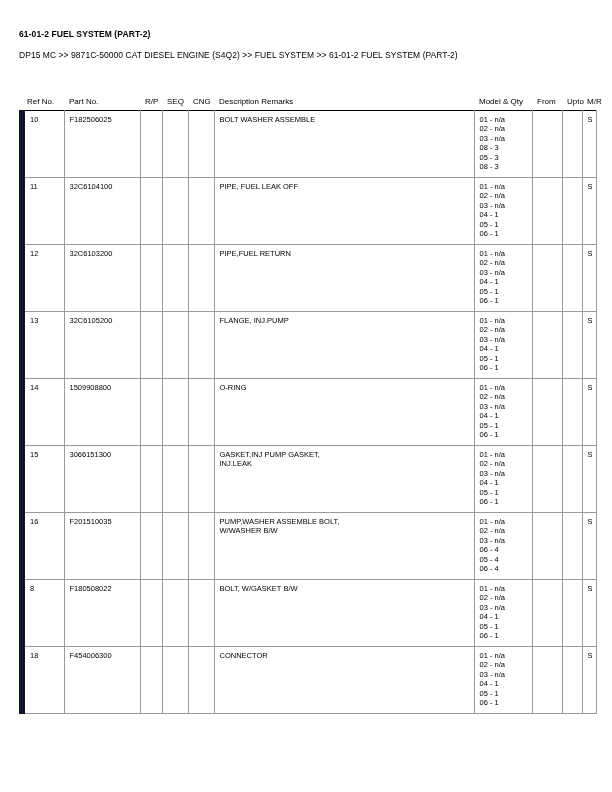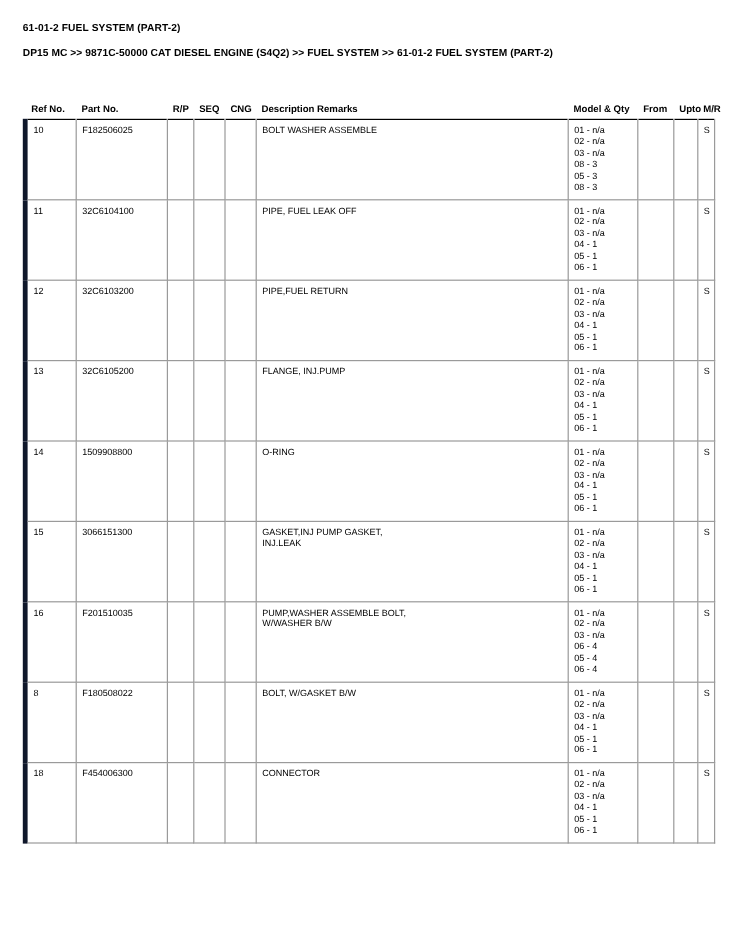--- a/index.html
+++ b/index.html
@@ -12,41 +12,41 @@
     height: 792px;
     font-family: "Liberation Sans", sans-serif;
     color: #000000;
     position: relative;
     overflow: hidden;
   }
 
   .page {
     position: absolute;
     left: 0;
-    top: 0;
+    top: 11px;
     width: 612px;
     height: 648px;
   }
 
   .doc-title {
     position: absolute;
     left: 19px;
     top: 18px;
     font-size: 8.5px;
     font-weight: bold;
     letter-spacing: 0.1px;
     white-space: nowrap;
   }
 
   .breadcrumb {
     position: absolute;
     left: 19px;
     top: 39px;
     font-size: 8.5px;
-    font-weight: bold;
+    font-weight: normal;
     letter-spacing: 0.05px;
     white-space: nowrap;
   }
 
   
   .parts-table {
     position: absolute;
     left: 19px;
     top: 86px;
     width: 574px;
@@ -61,21 +61,21 @@
   .parts-table col.c-seq   { width: 26px; }
   .parts-table col.c-cng   { width: 26px; }
   .parts-table col.c-desc  { width: 260px; }
   .parts-table col.c-model { width: 58px; }
   .parts-table col.c-from  { width: 30px; }
   .parts-table col.c-upto  { width: 20px; }
   .parts-table col.c-mr    { width: 14px; }
 
   .parts-table thead th {
     font-size: 8px;
-    font-weight: bold;
+    font-weight: normal;
     text-align: left;
     padding: 0 0 4px 5px;
     border: none;
     vertical-align: bottom;
     white-space: nowrap;
   }
 
   .parts-table thead tr {
     border-bottom: 1.6px solid #000000;
   }
@@ -89,21 +89,21 @@
     line-height: 9.2px;
     font-size: 7.5px;
     overflow: hidden;
   }
 
   .parts-table tbody tr:first-child td {
     border-top: none;
   }
 
   .parts-table tbody tr td:first-child {
-    border-left: 4px solid #0f172a;
+    border-left: 6px solid #0f172a;
   }
 
   .desc-cell span {
     display: block;
     white-space: nowrap;
   }
 
   .model-cell span {
     display: block;
     white-space: nowrap;

